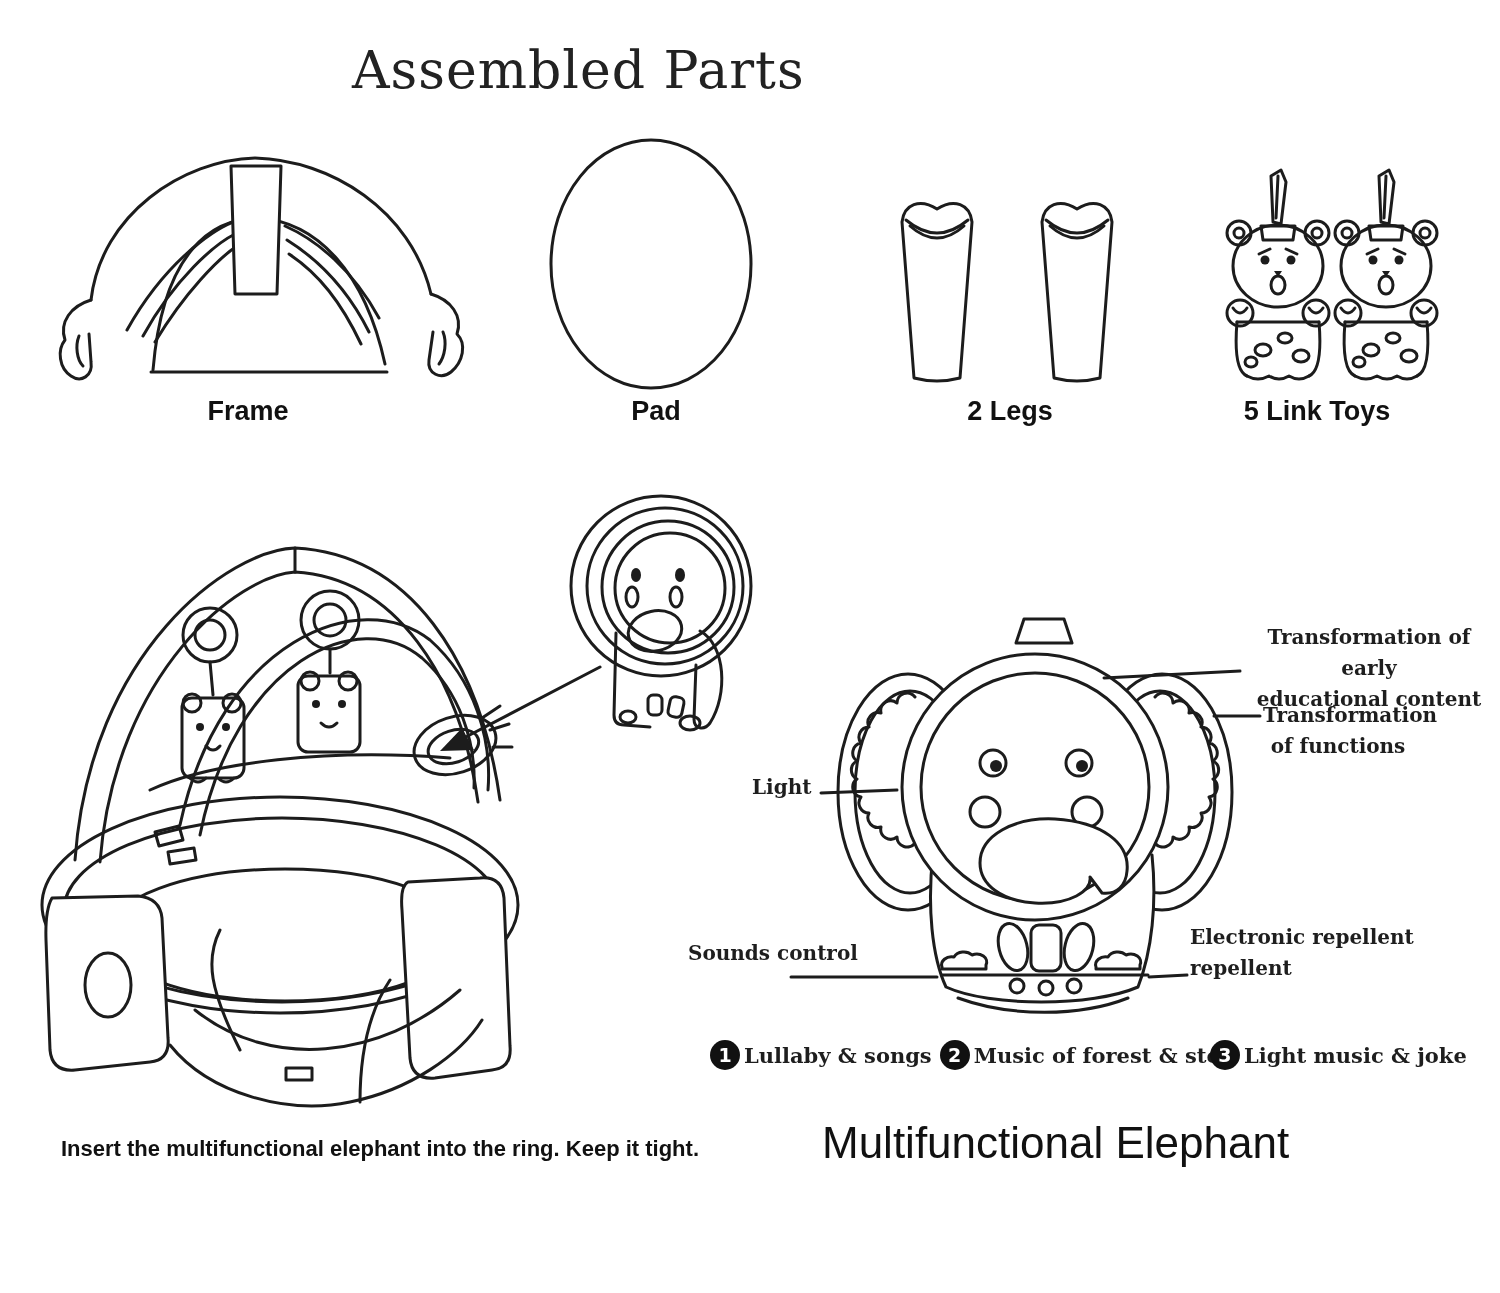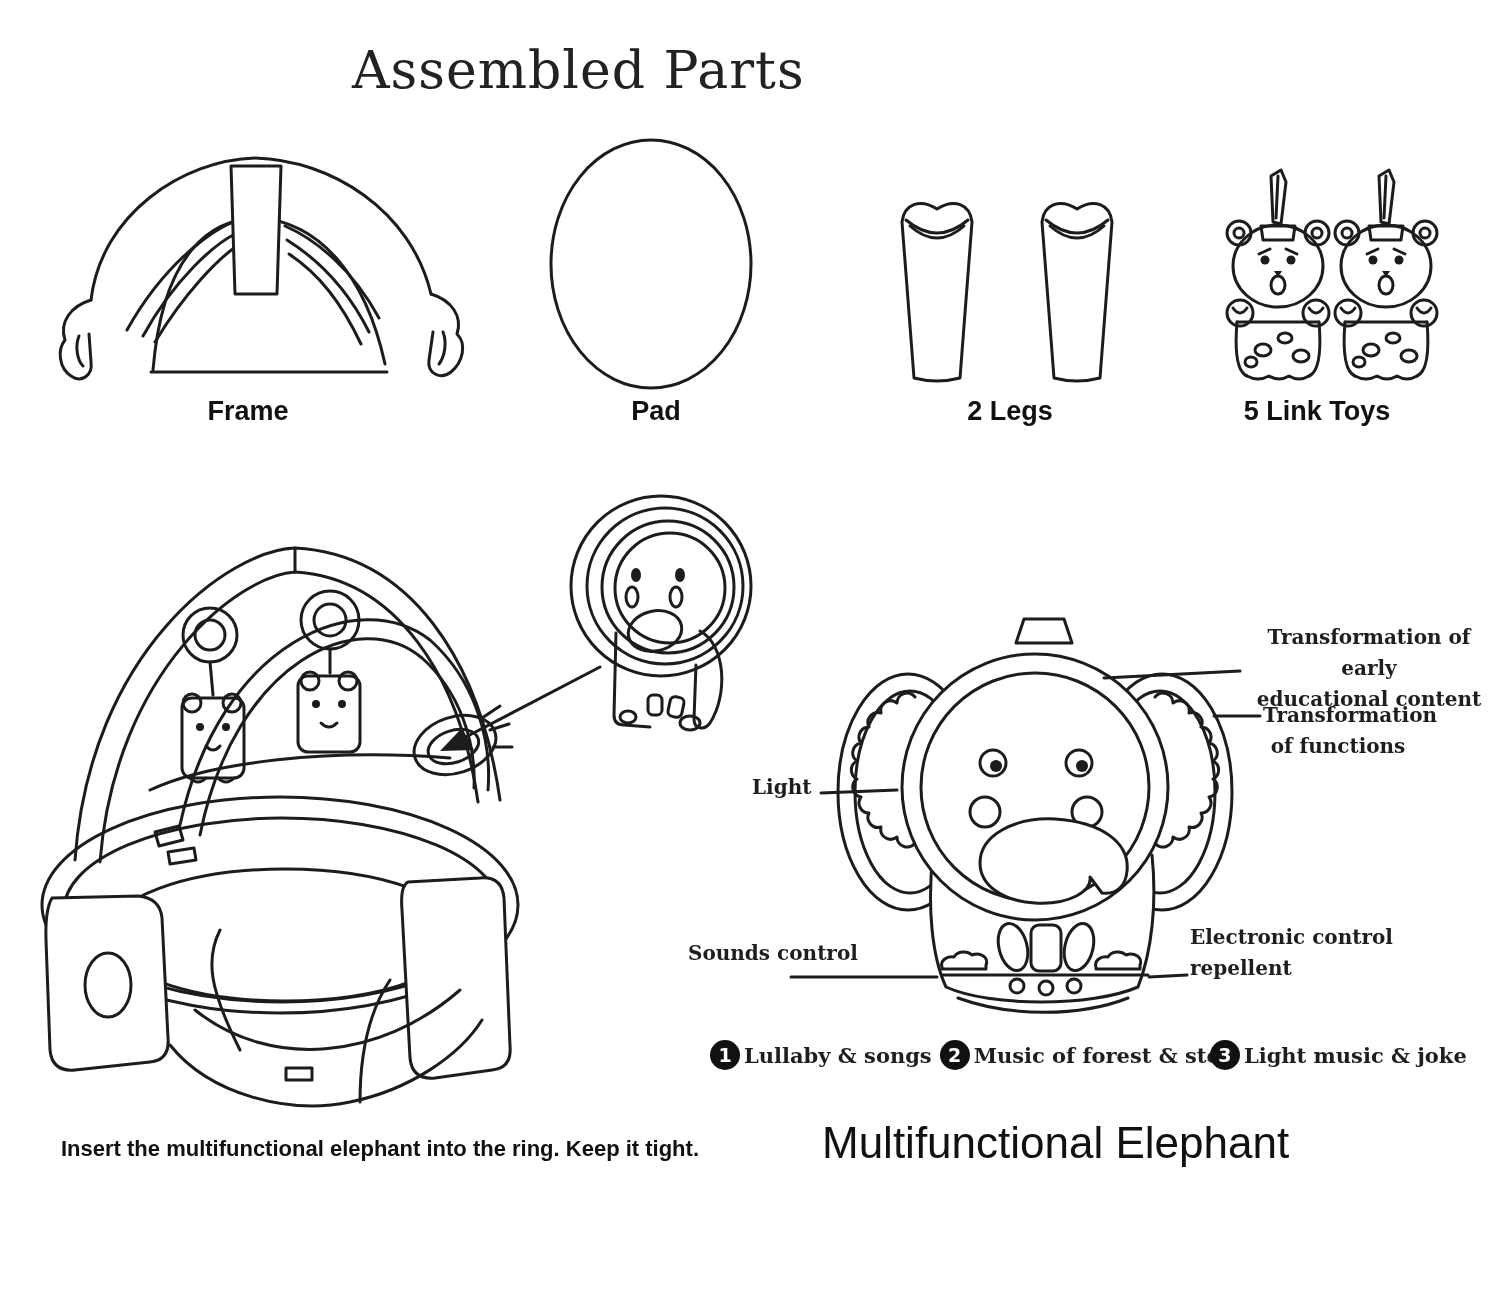--- a/index.html
+++ b/index.html
@@ -268,21 +268,21 @@
   <div class="abs typew lbl-func">
     <div>Transformation</div>
     <div>of functions</div>
   </div>
 
   <div class="abs typew lbl-light">Light</div>
 
   <div class="abs typew lbl-sounds">Sounds control</div>
 
   <div class="abs typew lbl-mosquito">
-    <div>Electronic control</div>
+    <div>Electronic repellent</div>
     <div>repellent</div>
   </div>
 
   <div class="abs functions-row">
     <div class="fn-item">
       <span class="badge">1</span>
       <span>Lullaby &amp; songs</span>
     </div>
     <div class="fn-item">
       <span class="badge">2</span>

